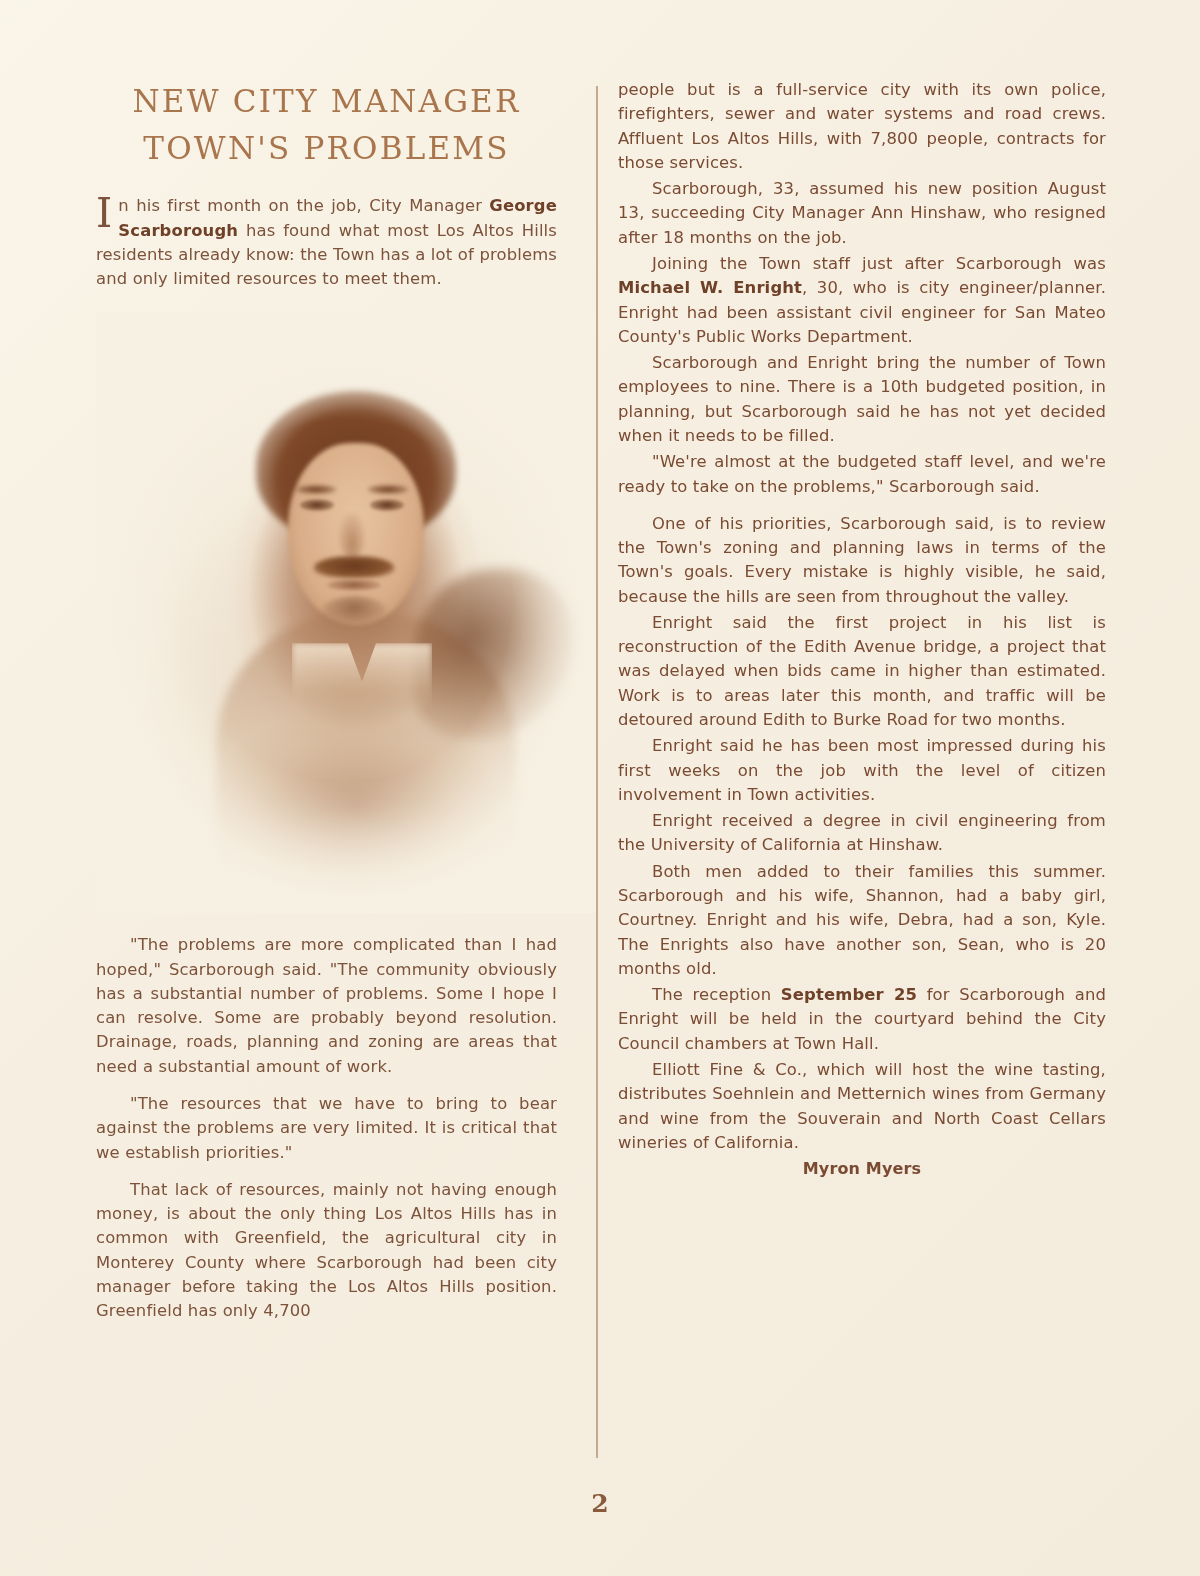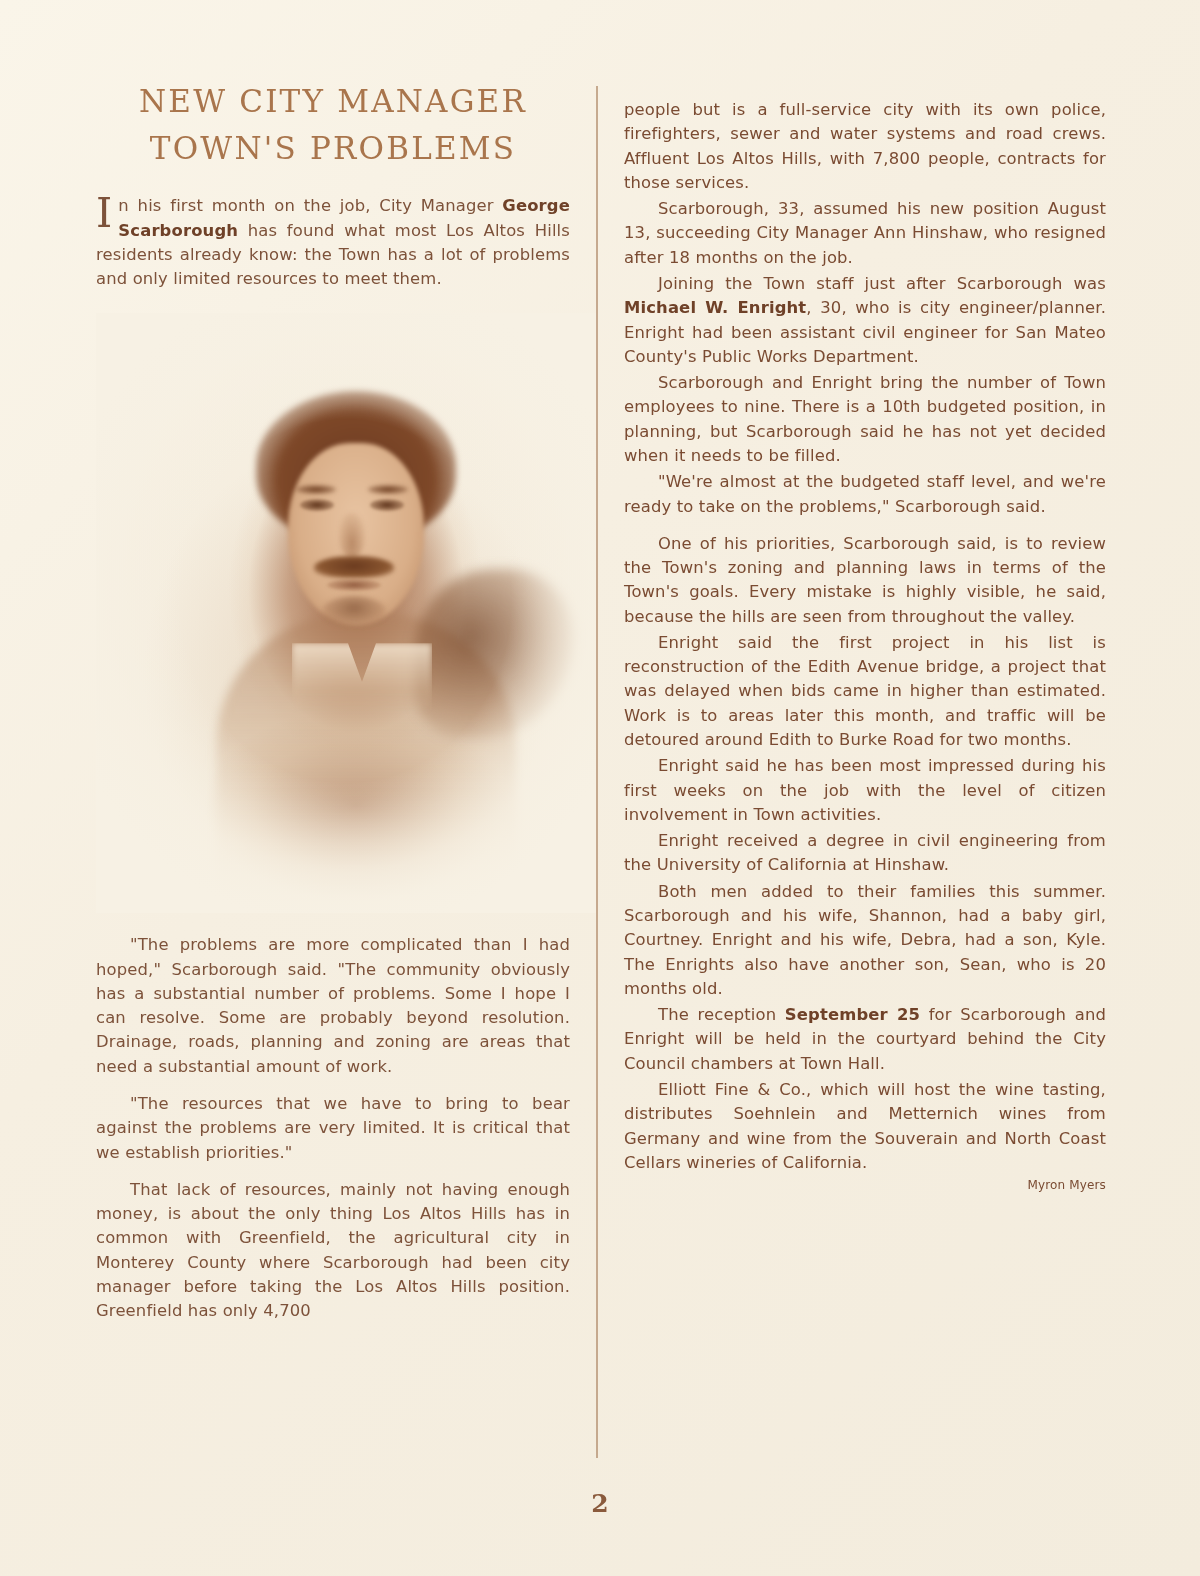--- a/index.html
+++ b/index.html
@@ -24,35 +24,34 @@
     position: absolute;
     top: 78px;
     left: 96px;
     width: 1010px;
     height: 1390px;
     display: flex;
     gap: 0;
   }
   .col-left {
     width: 500px;
-    padding-right: 26px;
+    padding-right: 39px;
     box-sizing: border-box;
   }
   .divider {
     width: 2px;
     background: #b59273;
     margin-top: 8px;
     margin-bottom: 10px;
     opacity: 0.75;
   }
   .col-right {
     width: 508px;
-    padding-left: 26px;
+    padding-left: 20px;
     box-sizing: border-box;
-    margin-top: 20px;
   }
 
   .headline {
     font-family: "DejaVu Serif", serif;
     color: #a9754c;
     font-size: 31px;
     letter-spacing: 2.2px;
     text-align: center;
     line-height: 1.52;
     font-weight: 400;
@@ -197,23 +196,23 @@
     clip-path: polygon(0 0, 40% 0, 50% 55%, 60% 0, 100% 0, 100% 100%, 0 100%);
     filter: blur(3px);
   }
   .ph-vignette {
     position: absolute;
     inset: 0;
     background: radial-gradient(ellipse 300px 330px at 50% 48%, rgba(247,241,228,0) 55%, rgba(247,241,228,0.75) 82%, rgba(247,241,228,1) 100%);
   }
 
   .byline {
-    text-align: right;
-    font-weight: normal;
-    font-size: 12px;
+    text-align: center;
+    font-weight: bold;
+    font-size: 16px;
     line-height: 1.48;
     color: #6f4128;
     margin: 0;
   }
   .byline2 {
     text-align: right;
     font-size: 16.4px;
     line-height: 1.48;
     color: #7a4b32;
     margin: 0;

